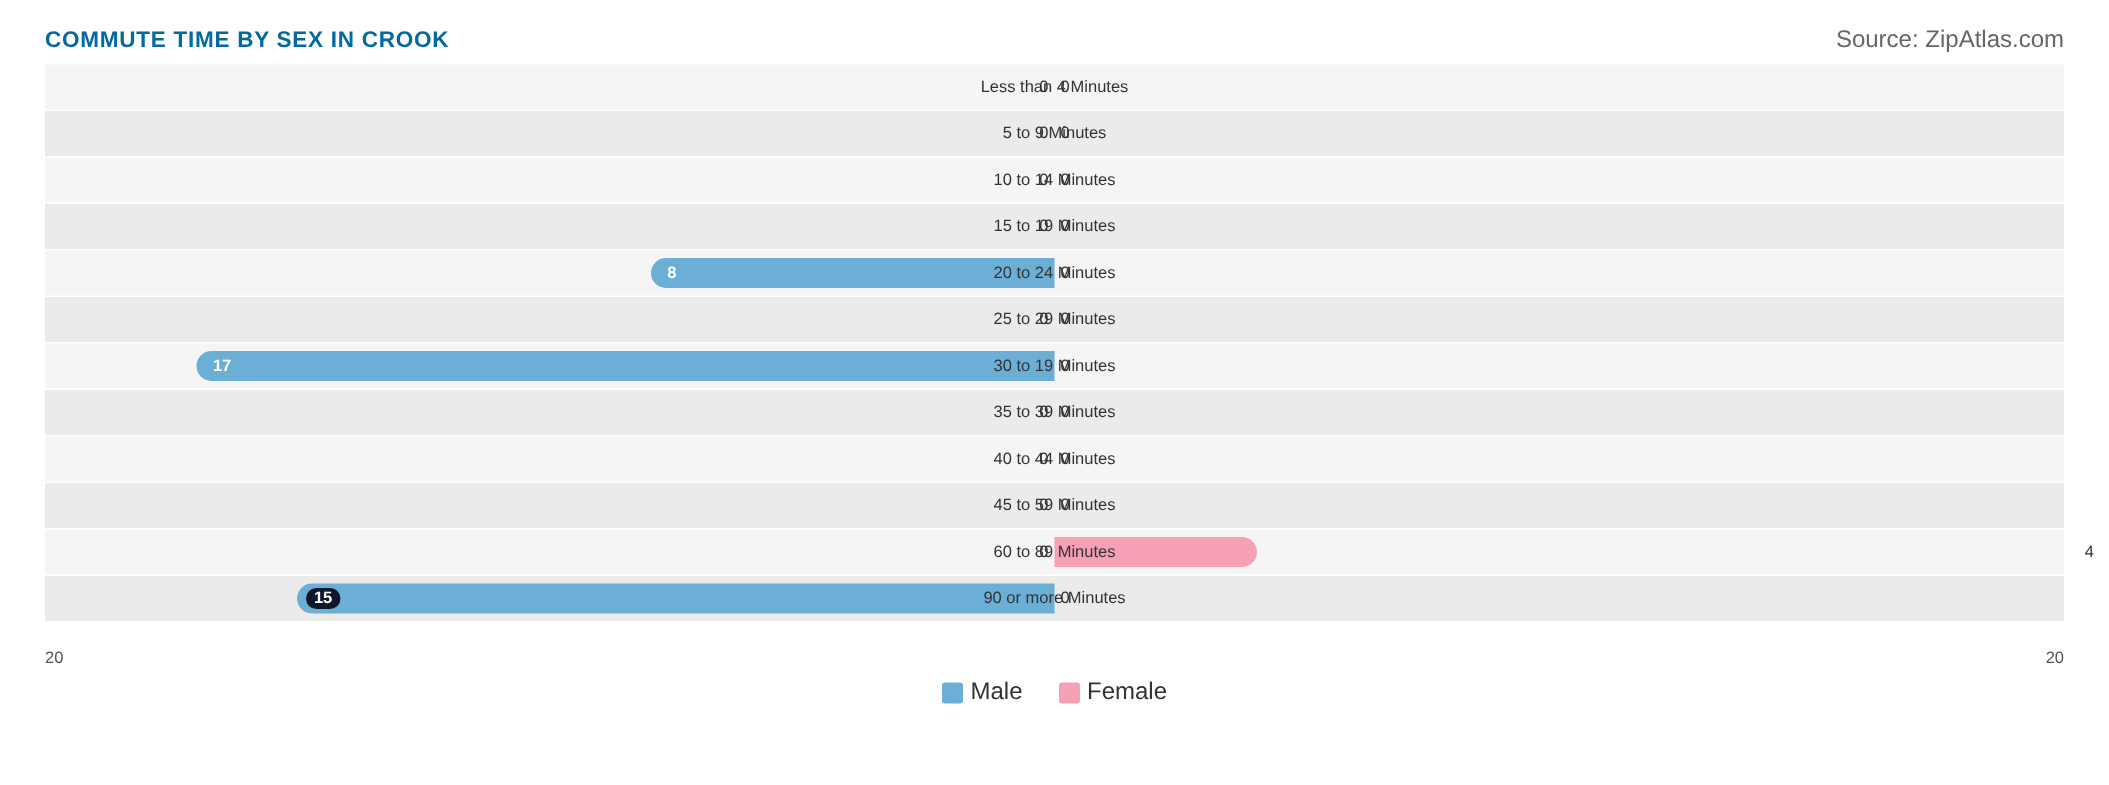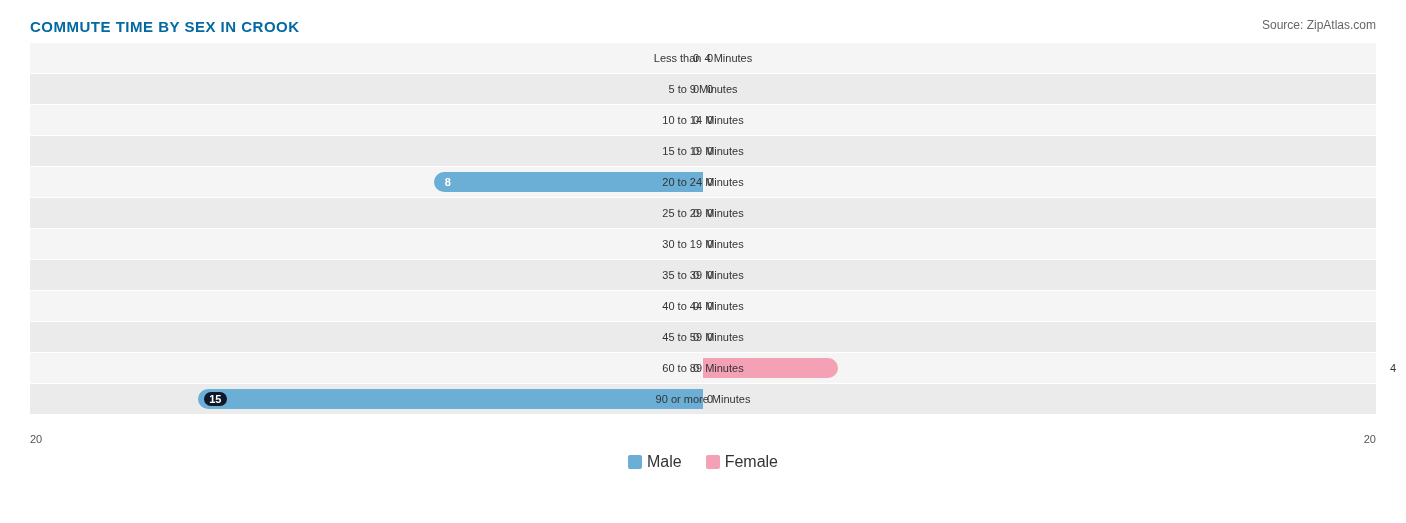--- a/index.html
+++ b/index.html
@@ -23,21 +23,21 @@
       font-weight: bold;
       color: #0369a1;
       text-transform: uppercase;
       margin-bottom: 8px;
       letter-spacing: 0.5px;
     }
     .source {
       position: absolute;
       top: 18px;
       right: 30px;
-      font-size: 12px;
+      font-size: 16px;
       color: #666;
     }
     .chart-area {
       position: relative;
       width: 100%;
       height: 390px;
       margin-top: 4px;
     }
     .row {
       display: flex;
@@ -157,20 +157,23 @@
       </div>
       <div class="row">
         <span class="label">25 to 29 Minutes</span>
         <span style="position: absolute; right: calc(50% + 4px); top: 50%; transform: translateY(-50%); font-size: 11px; color: rgb(51, 51, 51);">0</span>
         <div class="bar-left" style="width: 0px; background: rgb(107, 174, 214);"></div>
         <span style="position: absolute; left: calc(50% + 4px); top: 50%; transform: translateY(-50%); font-size: 11px; color: rgb(51, 51, 51);">0</span>
         <div class="bar-right" style="width: 0px; background: rgb(244, 160, 181);"></div>
       </div>
       <div class="row">
         <span class="label">30 to 19 Minutes</span>
+        <div class="bar-left" style="width: 572.05px; background: rgb(107, 174, 214);">
+          <span style="position: absolute; left: 6px; top: 50%; transform: translateY(-50%); font-size: 11px; color: rgb(255, 255, 255); white-space: nowrap; background: rgb(107, 174, 214); border-radius: 10px; padding: 1px 5px; font-weight: bold;">17</span>
+        </div>
         <span style="position: absolute; left: calc(50% + 4px); top: 50%; transform: translateY(-50%); font-size: 11px; color: rgb(51, 51, 51);">0</span>
         <div class="bar-right" style="width: 0px; background: rgb(244, 160, 181);"></div>
       </div>
       <div class="row">
         <span class="label">35 to 39 Minutes</span>
         <span style="position: absolute; right: calc(50% + 4px); top: 50%; transform: translateY(-50%); font-size: 11px; color: rgb(51, 51, 51);">0</span>
         <div class="bar-left" style="width: 0px; background: rgb(107, 174, 214);"></div>
         <span style="position: absolute; left: calc(50% + 4px); top: 50%; transform: translateY(-50%); font-size: 11px; color: rgb(51, 51, 51);">0</span>
         <div class="bar-right" style="width: 0px; background: rgb(244, 160, 181);"></div>
       </div>

